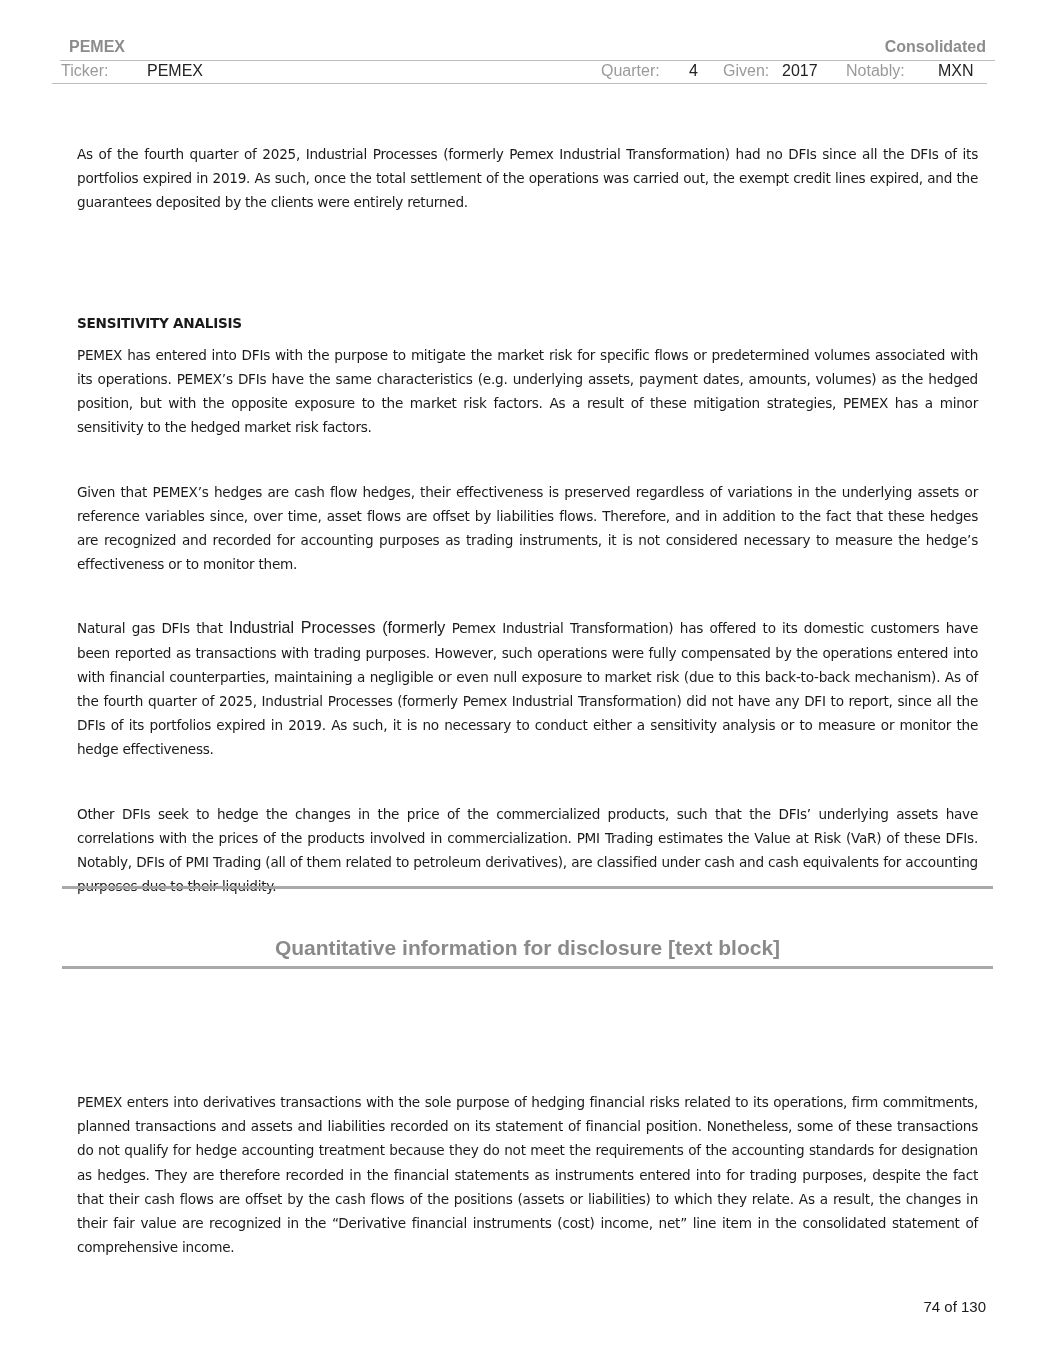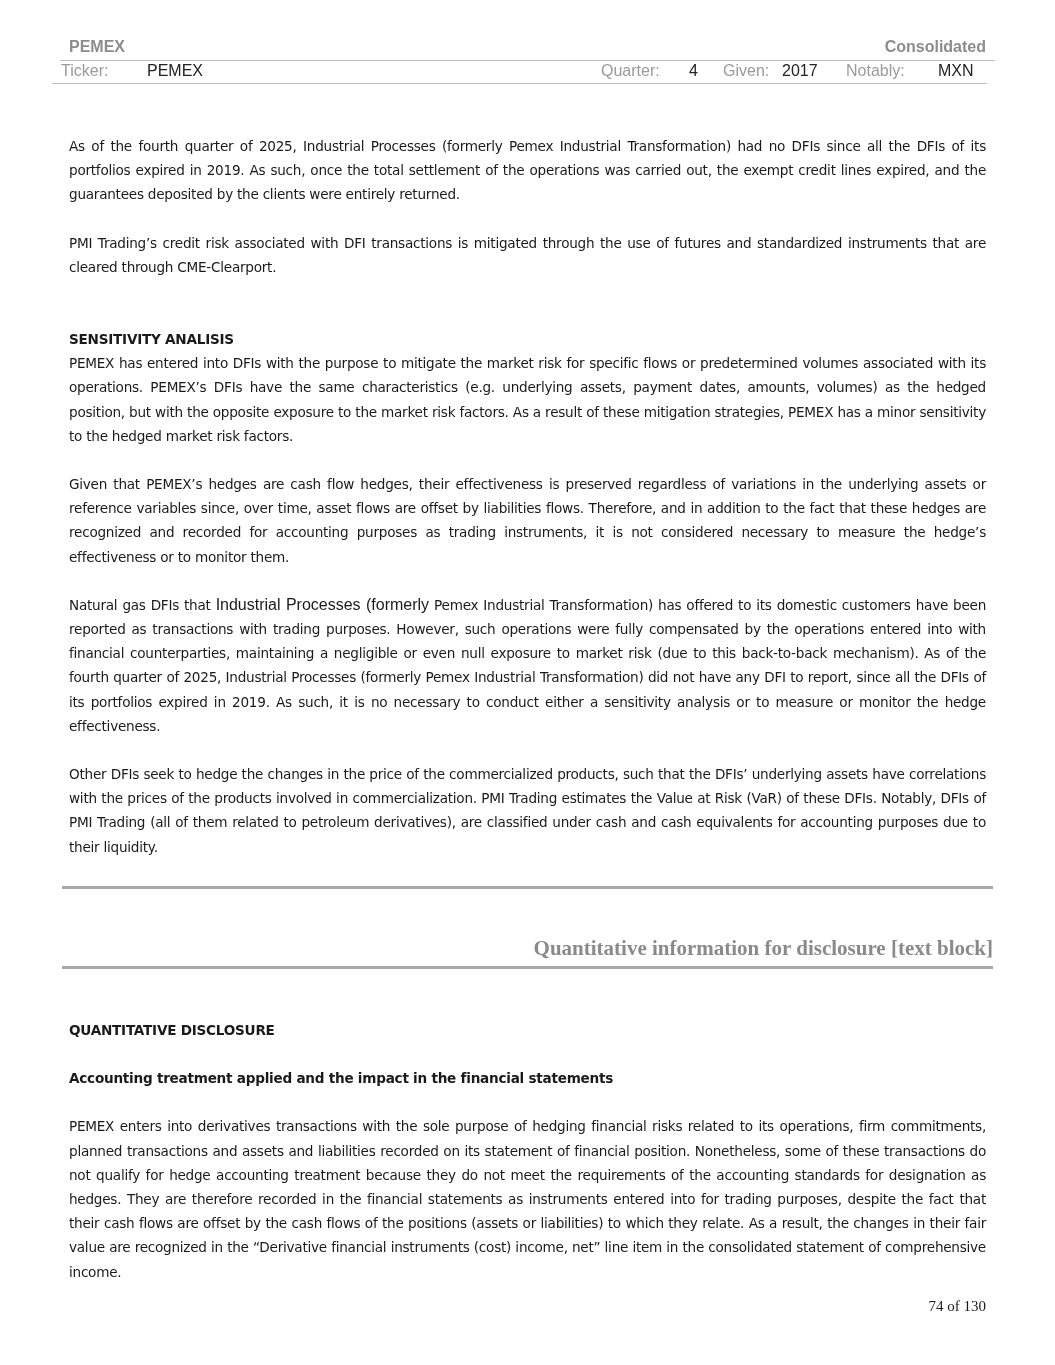--- a/index.html
+++ b/index.html
@@ -16,31 +16,31 @@
     font-family: "Liberation Sans", sans-serif; font-size: 16px; border-bottom: 1px solid #bdbdbd;
   }
   .hdr-sub span { position: absolute; top: 1px; }
   .lbl { color: #9a9a9a; }
   .val { color: #222; }
   .content {
     position: absolute; left: 69px; width: 917px;
     font-family: "DejaVu Sans", sans-serif; font-size: 13.6px; line-height: 24.2px; color: #1a1a1a;
     text-align: justify; letter-spacing: -0.25px;
   }
-  p { margin: 0; }
+  p { margin: 8px; }
   .b { font-weight: bold; }
   .small-sans { font-family: "Liberation Sans", sans-serif; font-size: 16px; letter-spacing: 0; }
   .rule { position: absolute; left: 62px; width: 931px; height: 3px; background: #a9a9a9; }
   .section-title {
-    position: absolute; left: 62px; width: 931px; top: 936px; text-align: right;
-    font-family: Liberation Serif, serif; font-weight: bold; font-size: 21px; color: #8a8a8a;
+    position: absolute; left: 62px; width: 931px; top: 936px; text-align: center;
+    font-family: Liberation Sans, sans-serif; font-weight: bold; font-size: 21px; color: #8a8a8a;
   }
   .page-num {
     position: absolute; right: 69px; top: 1298px;
-    font-family: Liberation Serif, serif; font-size: 15px; color: #1a1a1a;
+    font-family: Liberation Sans, sans-serif; font-size: 15px; color: #1a1a1a;
   }
 </style>
 </head>
 <body>
 
 <div class="hdr-top">
   <span class="left">PEMEX</span>
   <span class="right">Consolidated</span>
 </div>
 
@@ -51,37 +51,34 @@
   <span class="val" style="left:637px">4</span>
   <span class="lbl" style="left:671px">Given:</span>
   <span class="val" style="left:730px">2017</span>
   <span class="lbl" style="left:794px">Notably:</span>
   <span class="val" style="left:886px">MXN</span>
 </div>
 
 <div class="content" style="top:134px">
   <p>As of the fourth quarter of 2025, Industrial Processes (formerly Pemex Industrial Transformation) had no DFIs since all the DFIs of its portfolios expired in 2019. As such, once the total settlement of the operations was carried out, the exempt credit lines expired, and the guarantees deposited by the clients were entirely returned.</p>
   <p style="height:24px"></p>
-  <p>PMI Trading’s credit risk associated with DFI transactions is mitigated through the use of futures and standardized instruments that are cleared through CME-Clearport.</p>
   <p style="height:48px"></p>
   <p class="b">SENSITIVITY ANALISIS</p>
   <p>PEMEX has entered into DFIs with the purpose to mitigate the market risk for specific flows or predetermined volumes associated with its operations. PEMEX’s DFIs have the same characteristics (e.g. underlying assets, payment dates, amounts, volumes) as the hedged position, but with the opposite exposure to the market risk factors. As a result of these mitigation strategies, PEMEX has a minor sensitivity to the hedged market risk factors.</p>
   <p style="height:24px"></p>
   <p>Given that PEMEX’s hedges are cash flow hedges, their effectiveness is preserved regardless of variations in the underlying assets or reference variables since, over time, asset flows are offset by liabilities flows. Therefore, and in addition to the fact that these hedges are recognized and recorded for accounting purposes as trading instruments, it is not considered necessary to measure the hedge’s effectiveness or to monitor them.</p>
   <p style="height:24px"></p>
   <p><span>Natural gas DFIs that </span><span class="small-sans">Industrial Processes (formerly</span><span> Pemex Industrial Transformation) has offered to its domestic customers have been reported as transactions with trading purposes. However, such operations were fully compensated by the operations entered into with financial counterparties, maintaining a negligible or even null exposure to market risk (due to this back-to-back mechanism). As of the fourth quarter of 2025, Industrial Processes (formerly Pemex Industrial Transformation) did not have any DFI to report, since all the DFIs of its portfolios expired in 2019. As such, it is no necessary to conduct either a sensitivity analysis or to measure or monitor the hedge effectiveness.</span></p>
   <p style="height:24px"></p>
   <p>Other DFIs seek to hedge the changes in the price of the commercialized products, such that the DFIs’ underlying assets have correlations with the prices of the products involved in commercialization. PMI Trading estimates the Value at Risk (VaR) of these DFIs. Notably, DFIs of PMI Trading (all of them related to petroleum derivatives), are classified under cash and cash equivalents for accounting purposes due to their liquidity.</p>
 </div>
 
 <div class="rule" style="top:886px"></div>
 <div class="section-title">Quantitative information for disclosure [text block]</div>
 <div class="rule" style="top:966px"></div>
 
 <div class="content" style="top:1018px">
-  <p class="b">QUANTITATIVE DISCLOSURE</p>
   <p style="height:24px"></p>
-  <p class="b">Accounting treatment applied and the impact in the financial statements</p>
   <p style="height:24px"></p>
   <p>PEMEX enters into derivatives transactions with the sole purpose of hedging financial risks related to its operations, firm commitments, planned transactions and assets and liabilities recorded on its statement of financial position. Nonetheless, some of these transactions do not qualify for hedge accounting treatment because they do not meet the requirements of the accounting standards for designation as hedges. They are therefore recorded in the financial statements as instruments entered into for trading purposes, despite the fact that their cash flows are offset by the cash flows of the positions (assets or liabilities) to which they relate. As a result, the changes in their fair value are recognized in the “Derivative financial instruments (cost) income, net” line item in the consolidated statement of comprehensive income.</p>
 </div>
 
 <div class="page-num">74 of 130</div>
 
 </body></html>

